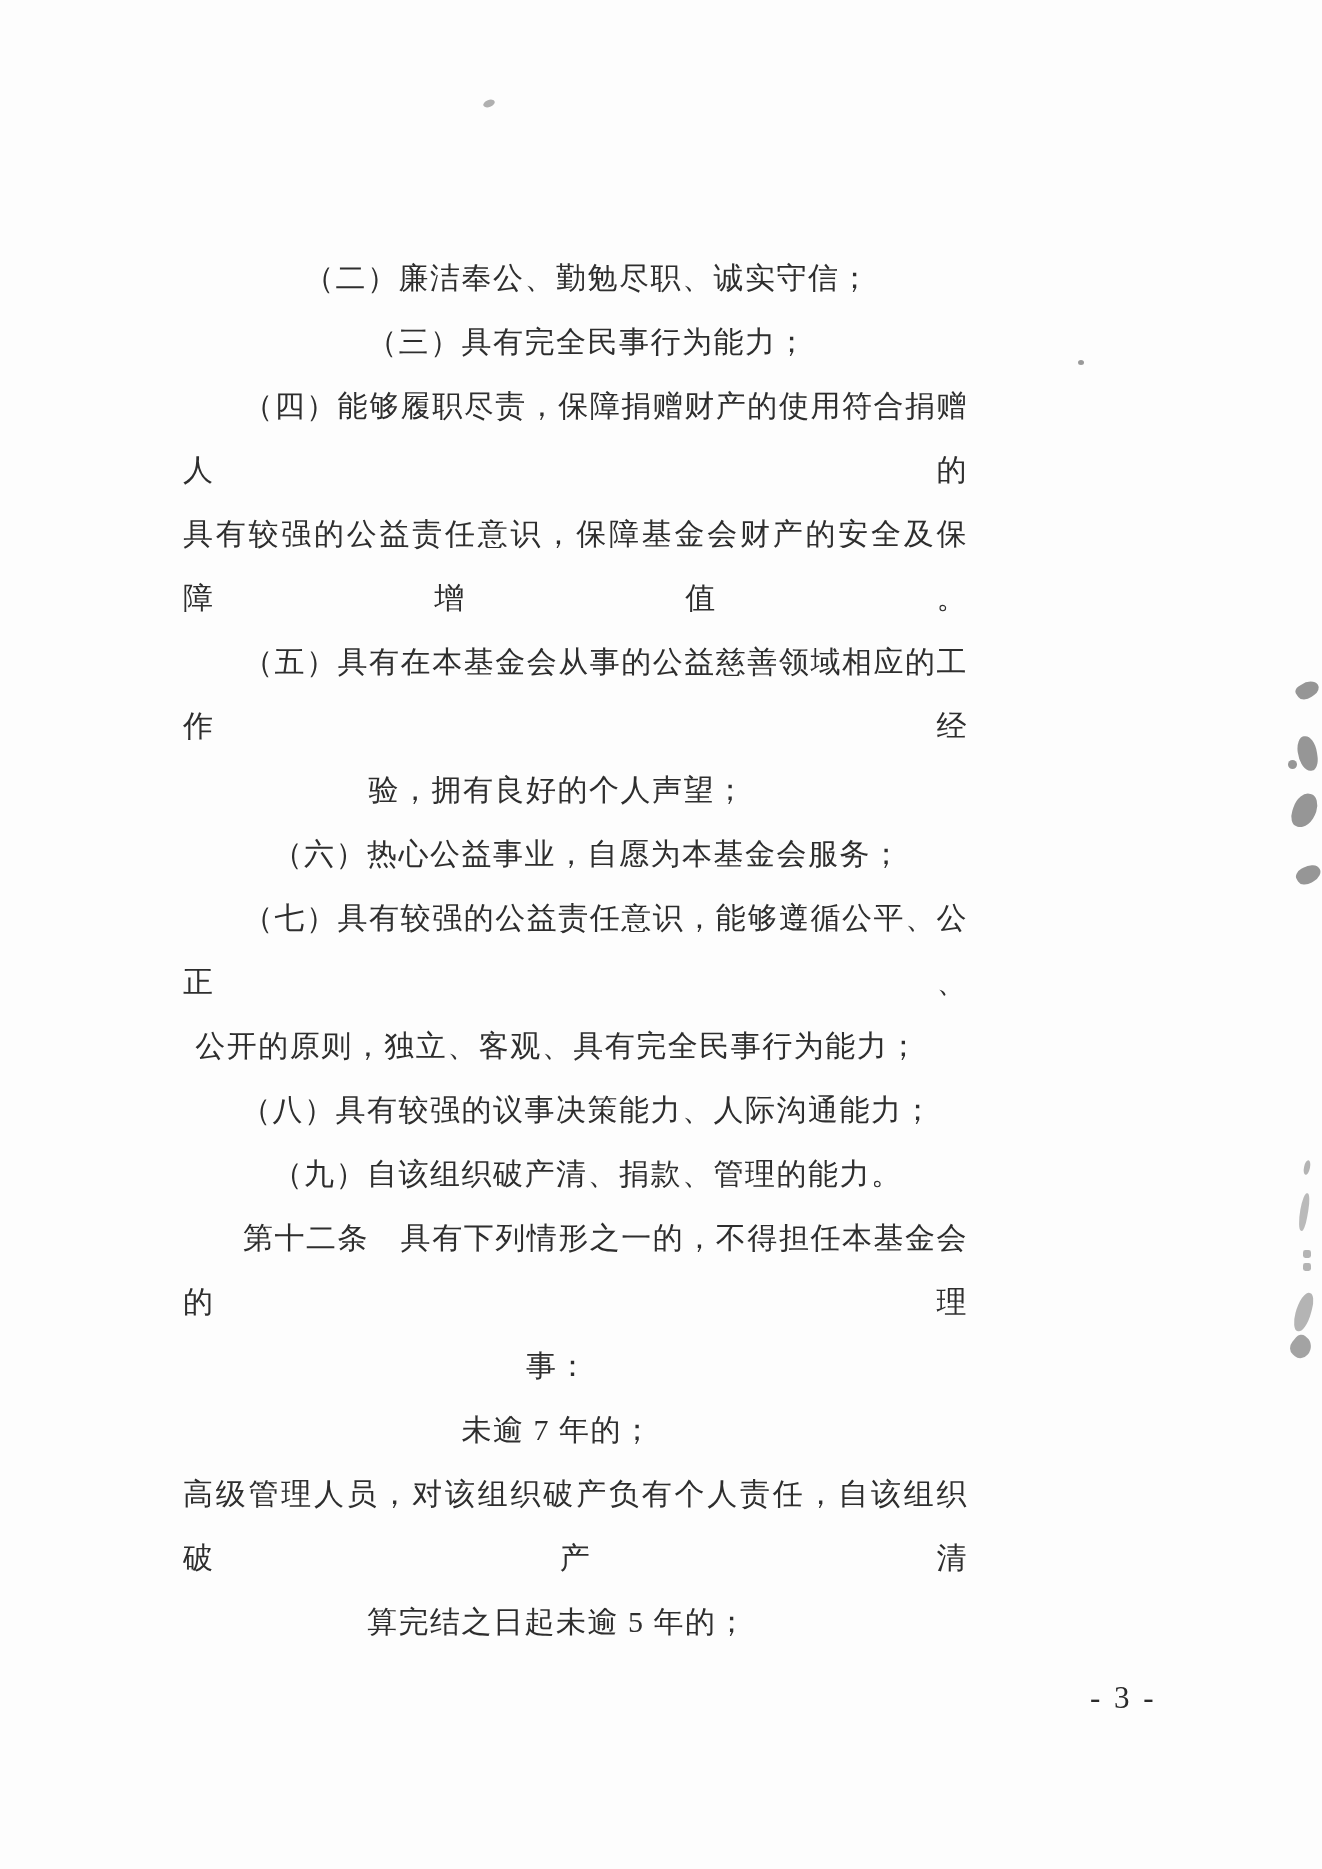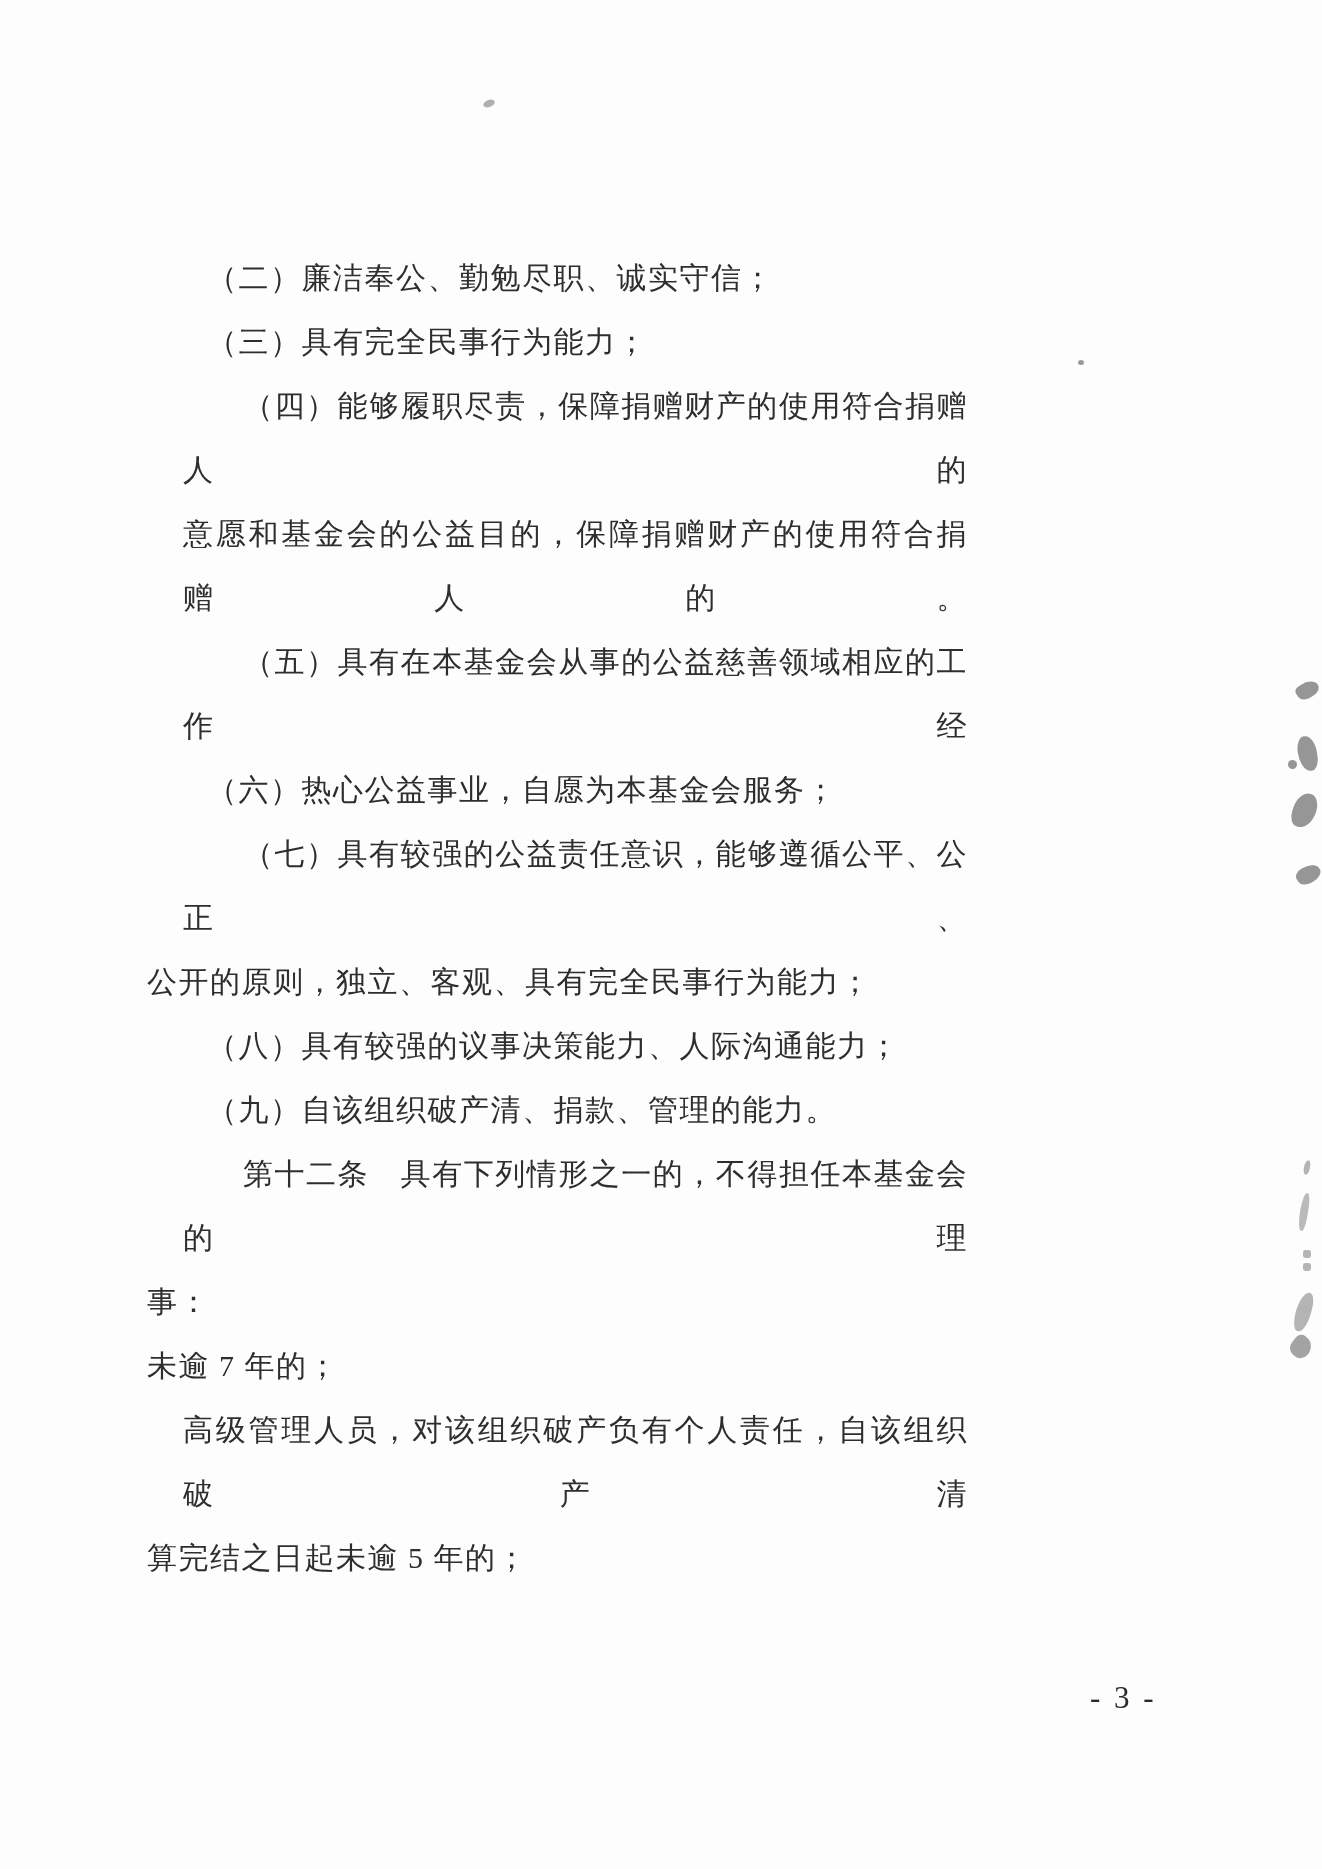--- a/index.html
+++ b/index.html
@@ -20,21 +20,21 @@
     position: absolute;
     left: 147px;
     top: 246px;
     width: 821px;
   }
   .line {
     font-size: 30px;
     line-height: 64px;
     letter-spacing: 1.5px;
     white-space: nowrap;
-    text-align: left;
+    text-align: center;
   }
   .line.indent {
     text-indent: 2em;
   }
   .line.justify {
     white-space: normal;
     text-align: justify;
     text-align-last: justify;
     margin-left: 36px;
   }
@@ -58,22 +58,23 @@
 </style>
 </head>
 <body>
 
 <div class="page">
 
   <div class="text-block">
       <div class="line indent"><span>（二）廉洁奉公、勤勉尽职、诚实守信；</span></div>
       <div class="line indent"><span>（三）具有完全民事行为能力；</span></div>
       <div class="line indent justify"><span>（四）能够履职尽责，保障捐赠财产的使用符合捐赠人的</span></div>
-      <div class="line justify"><span>意愿和基金会的公益目的，保障捐赠财产的使用符合捐赠人的。</span></div>
+      <div class="line justify"><span>具有较强的公益责任意识，保障基金会财产的安全及保障增值。</span></div>
       <div class="line indent justify"><span>（五）具有在本基金会从事的公益慈善领域相应的工作经</span></div>
+      <div class="line"><span>验，拥有良好的个人声望；</span></div>
       <div class="line indent"><span>（六）热心公益事业，自愿为本基金会服务；</span></div>
       <div class="line indent justify"><span>（七）具有较强的公益责任意识，能够遵循公平、公正、</span></div>
       <div class="line"><span>公开的原则，独立、客观、具有完全民事行为能力；</span></div>
       <div class="line indent"><span>（八）具有较强的议事决策能力、人际沟通能力；</span></div>
       <div class="line indent"><span>（九）自该组织破产清、捐款、管理的能力。</span></div>
       <div class="line indent justify"><span>第十二条　具有下列情形之一的，不得担任本基金会的理</span></div>
       <div class="line"><span>事：</span></div>
       <div class="line"><span>未逾 7 年的；</span></div>
       <div class="line justify"><span>高级管理人员，对该组织破产负有个人责任，自该组织破产清</span></div>
       <div class="line"><span>算完结之日起未逾 5 年的；</span></div>

